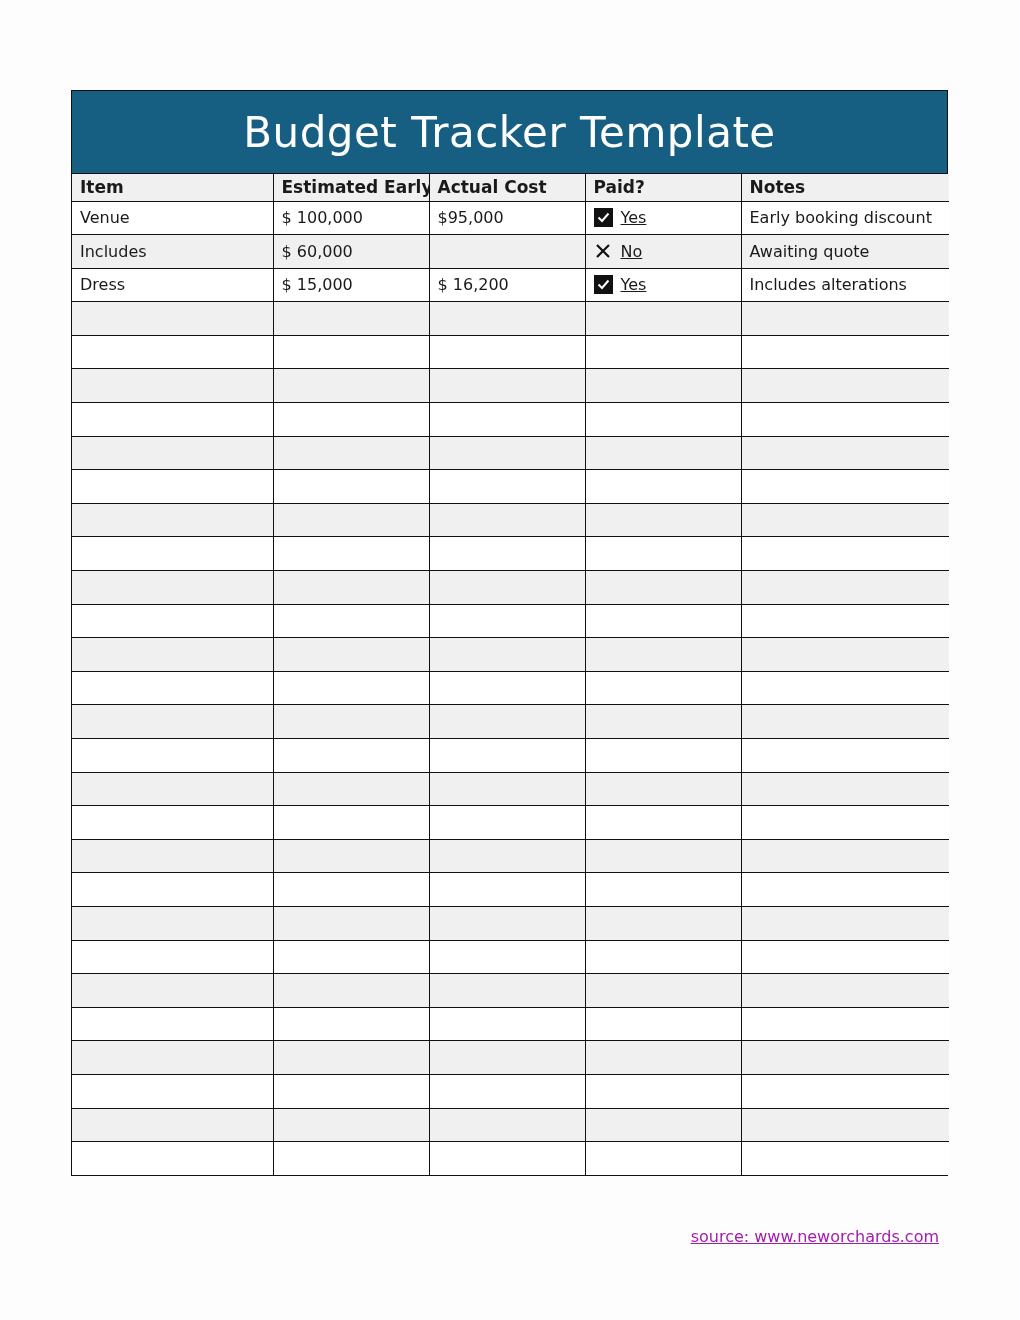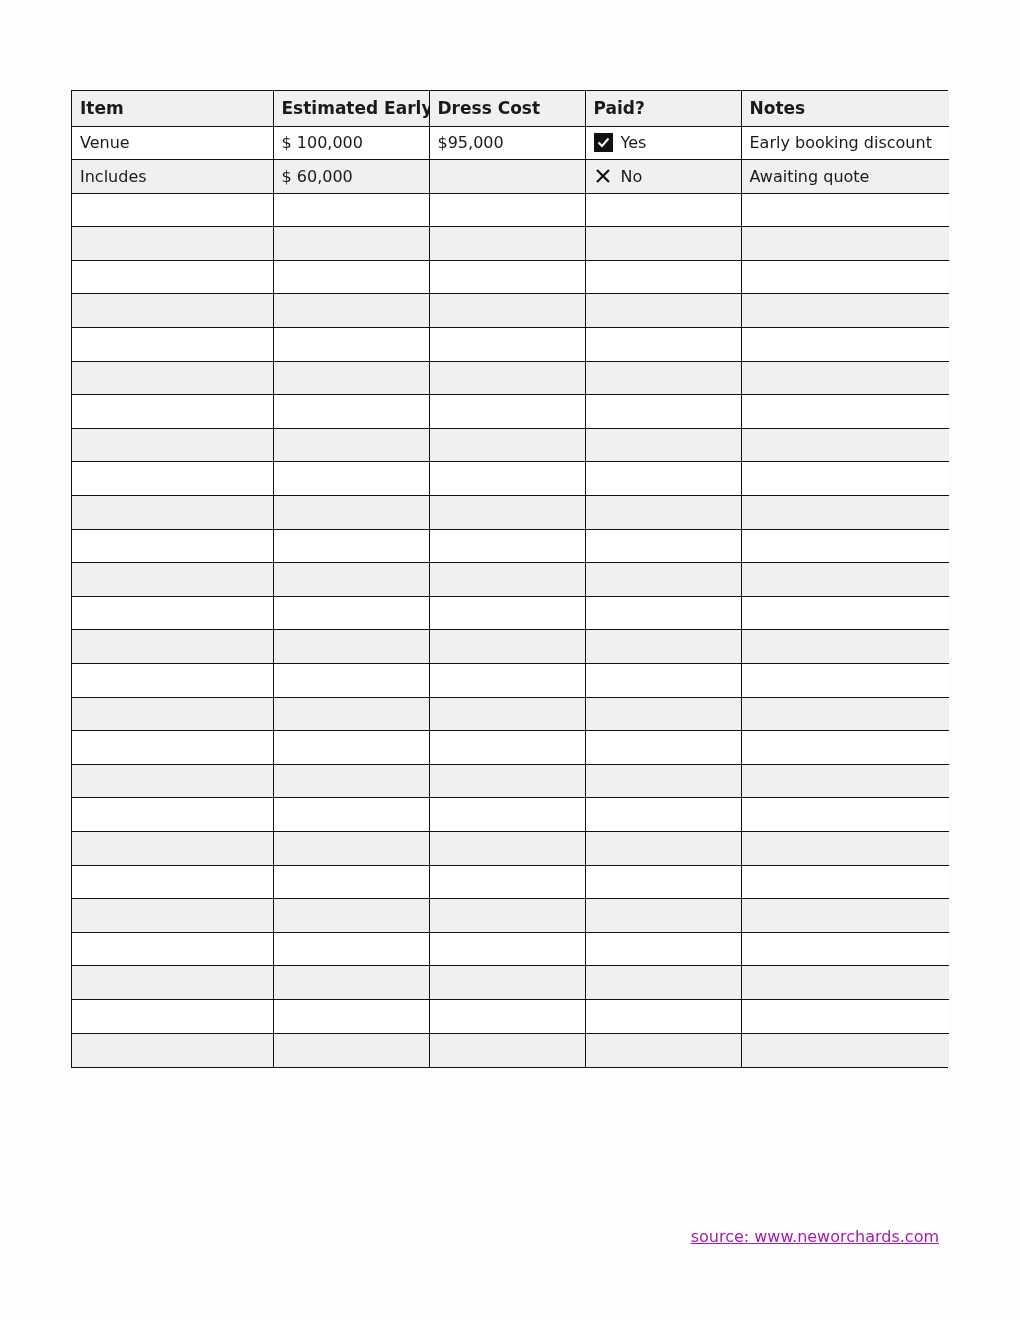--- a/index.html
+++ b/index.html
@@ -22,51 +22,52 @@
   col.c4 { width:156px; } col.c5 { width:208px; }
   th, td {
     border:1.2px solid #111; height:33.6px; padding:0 0 0 8px;
     text-align:left; font-size:16px; white-space:nowrap; overflow:hidden;
     box-sizing:border-box;
   }
   tr:first-child th { border-top:none; }
   th:first-child, td:first-child { border-left:none; }
   th:last-child, td:last-child { border-right:none; }
   tr:last-child td { border-bottom:none; }
-  th { background:#f0f0f0; font-weight:bold; font-size:17px; height:35px;margin-left:22px; }
+  th { background:#f0f0f0; font-weight:bold; font-size:17px; height:27px;margin-left:22px; }
   tbody tr:nth-child(even) td { background:#f0f0f0; }
   tbody tr:nth-child(odd) td { background:#ffffff; }
-  .paid { display:flex; align-items:center; gap:8px; }
+  .paid { display:flex; align-items:center; gap:8px;text-decoration:underline; }
   .chk {
     width:19px; height:19px; background:#111; display:inline-flex;
     align-items:center; justify-content:center;
   }
   .xmark { width:19px; height:19px; display:inline-flex; align-items:center; justify-content:center; }
   .source {
     position:absolute; right:81px; top:1227px; font-size:16px;
     color:#a21caf; text-decoration:underline;
   }
 </style>
 </head>
 <body>
 
 <div class="sheet">
+  <div class="title-band">Budget Tracker Template</div>
   <table>
     <colgroup>
         <col class="c1">
         <col class="c2">
         <col class="c3">
         <col class="c4">
         <col class="c5">
       </colgroup>
     <thead>
       <tr>
         <th>Item</th>
         <th>Estimated Early</th>
-        <th>Dress Cost</th>
+        <th>Actual Cost</th>
         <th>Paid?</th>
         <th>Notes</th>
       </tr>
     </thead>
     <tbody id="tbody">
       <tr>
         <td>Venue</td>
         <td>$ 100,000</td>
         <td>$95,000</td>
         <td>
@@ -90,20 +91,36 @@
             <span class="xmark">
               <svg width="16" height="16" viewBox="0 0 16 16">
                   <path d="M2 2 L14 14 M14 2 L2 14" stroke="#111" stroke-width="2.2" fill="none"></path>
                 </svg>
             </span>
             <span>No</span>
           </span>
         </td>
         <td>Awaiting quote</td>
       </tr>
+      <tr>
+        <td>Dress</td>
+        <td>$ 15,000</td>
+        <td>$ 16,200</td>
+        <td>
+          <span class="paid">
+            <span class="chk">
+              <svg width="13" height="11" viewBox="0 0 13 11">
+                  <path d="M1.5 5.5 L5 9 L11.5 1.5" stroke="#fff" stroke-width="2" fill="none"></path>
+                </svg>
+            </span>
+            <span>Yes</span>
+          </span>
+        </td>
+        <td>Includes alterations</td>
+      </tr>
     <tr>
           <td></td>
           <td></td>
           <td></td>
           <td></td>
           <td></td>
         </tr>
         <tr>
           <td></td>
           <td></td>

